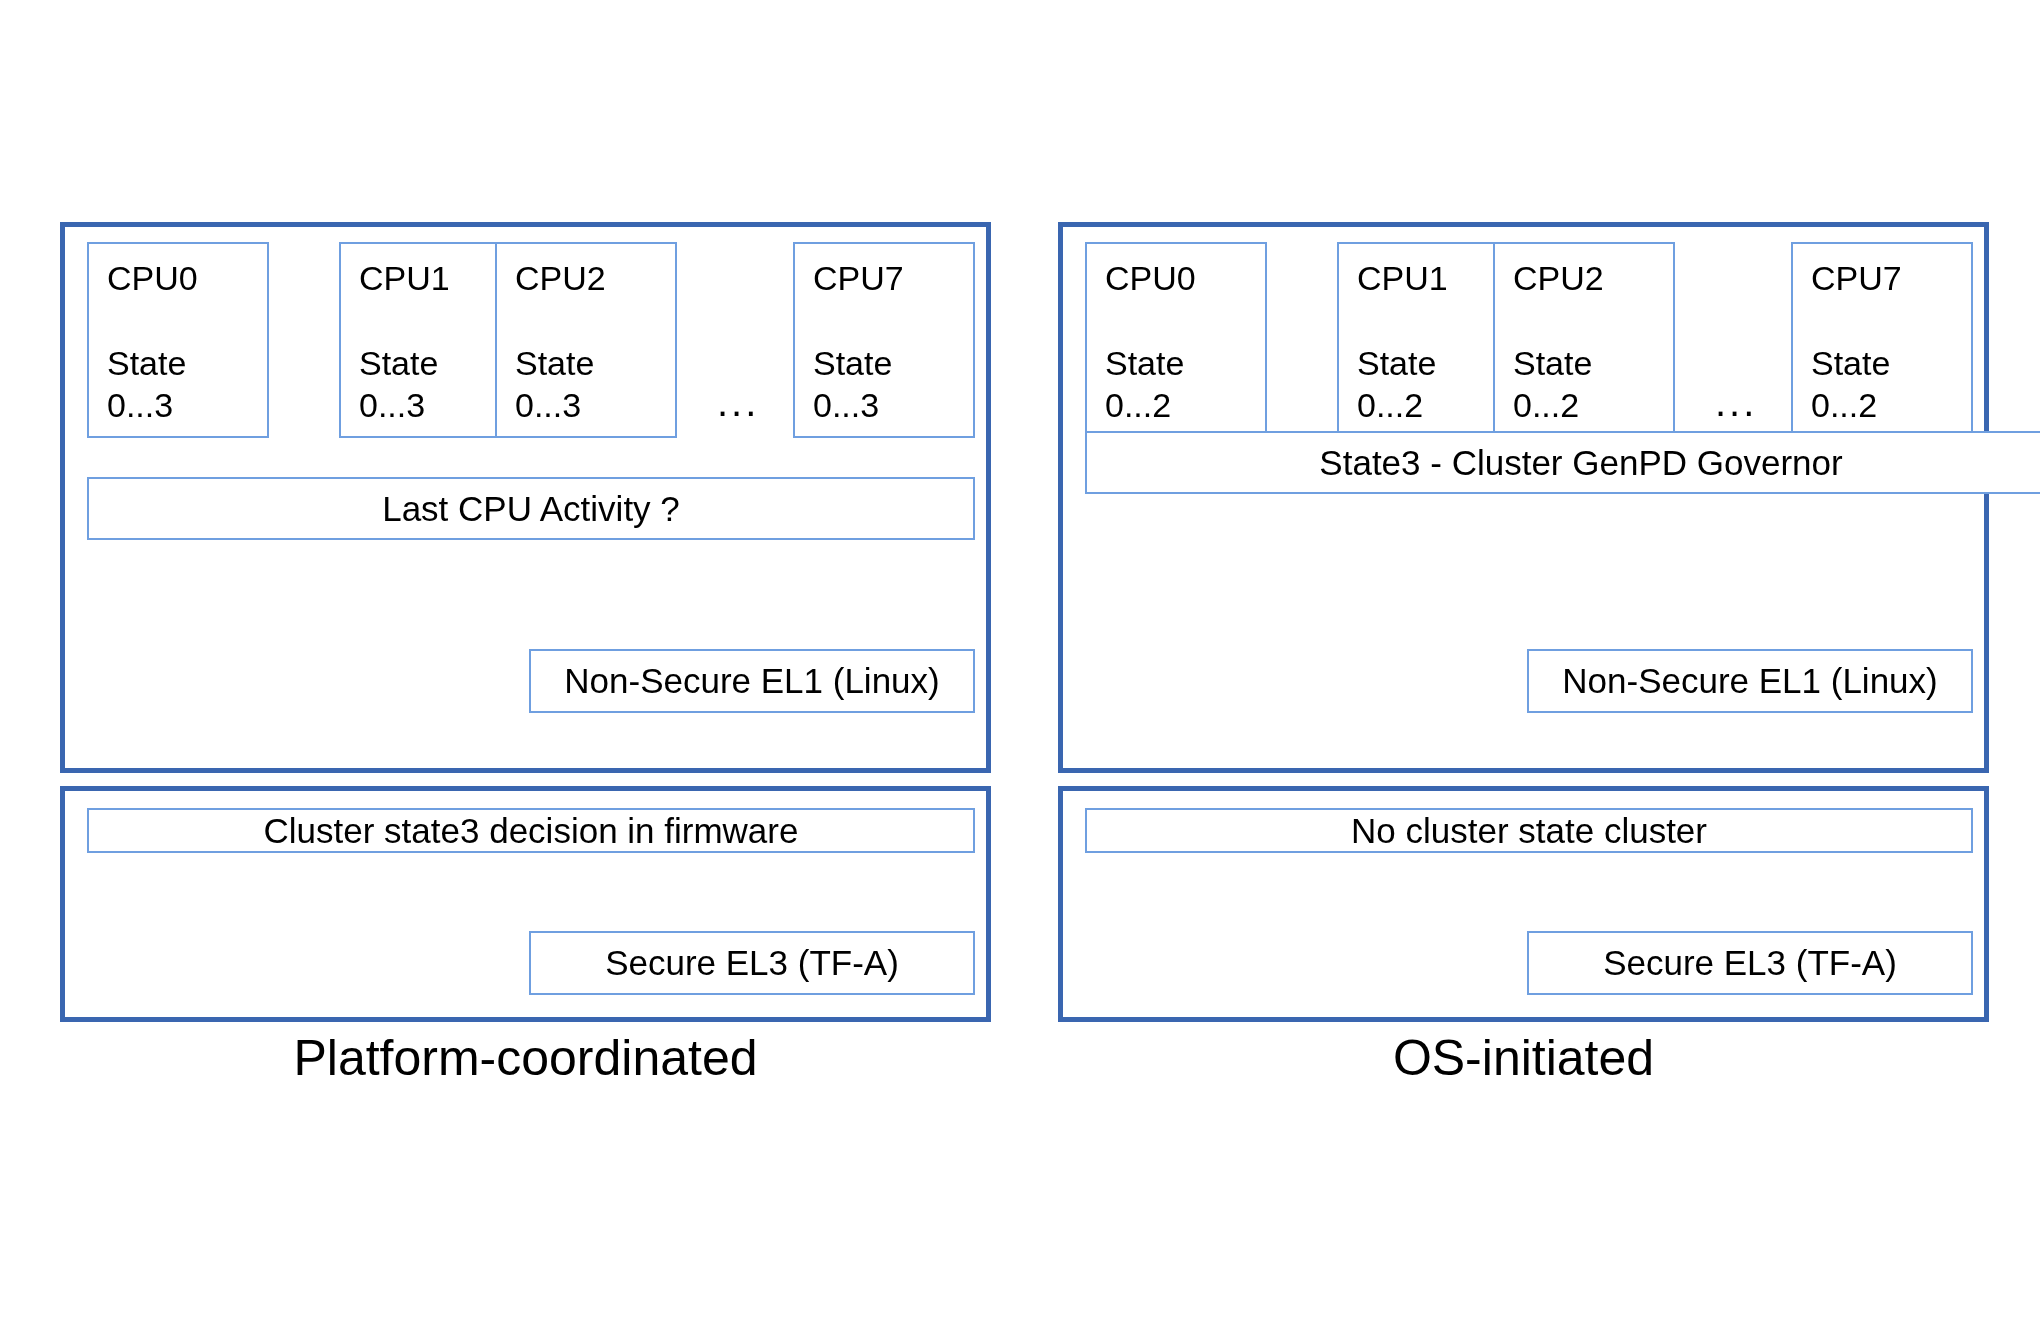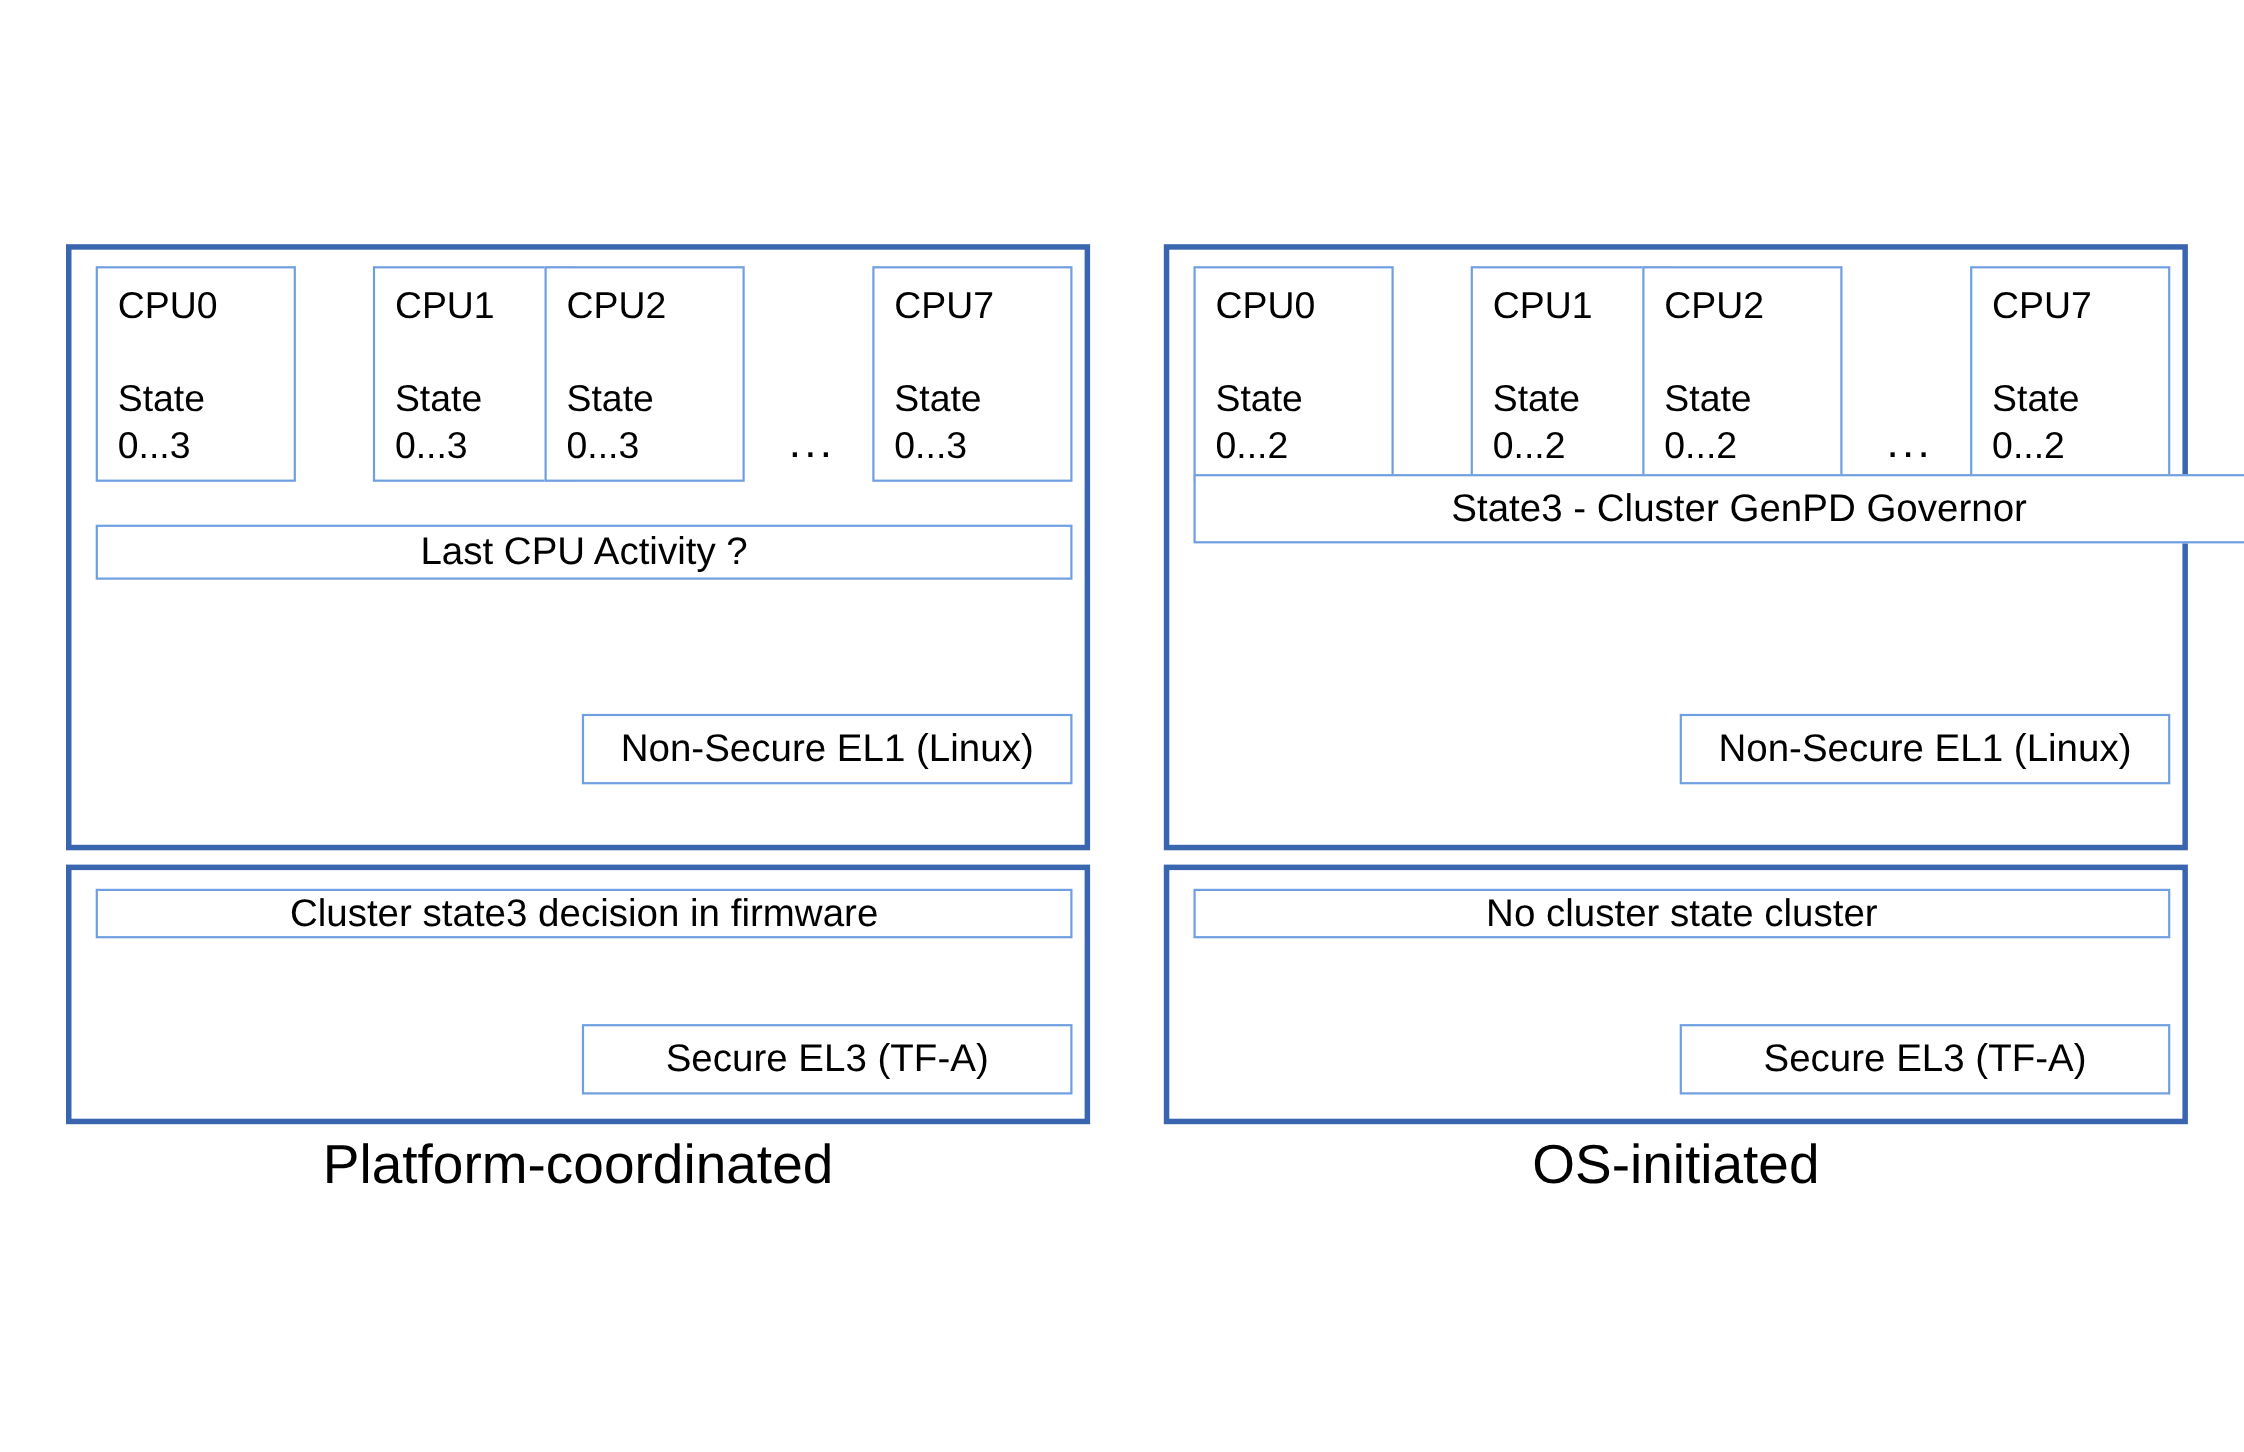--- a/index.html
+++ b/index.html
@@ -100,21 +100,21 @@
     background: #ffffff;
     display: flex;
     align-items: center;
     justify-content: center;
     font-size: 35px;
     line-height: 38px;
     white-space: nowrap;
   }
 
   
-  .bar-last-cpu-left  { left: 22px;  top: 250px; width: 888px; height: 50px; }
+  .bar-last-cpu-left  { left: 22px;  top: 250px; width: 888px; height: 63px; }
   
   .bar-genpd          { left: 22px;  top: 204px; width: 992px; height: 63px; }
   .bar-last-cpu-right { left: 22px;  top: 305px; width: 888px; height: 63px; }
 
   
   .level-badge {
     position: absolute;
     box-sizing: border-box;
     border: 2px solid #6f9fe0;
     background: #ffffff;

